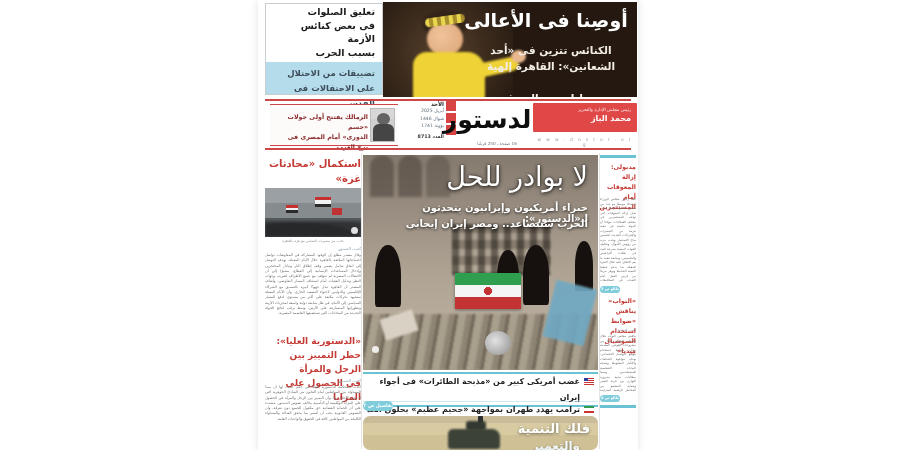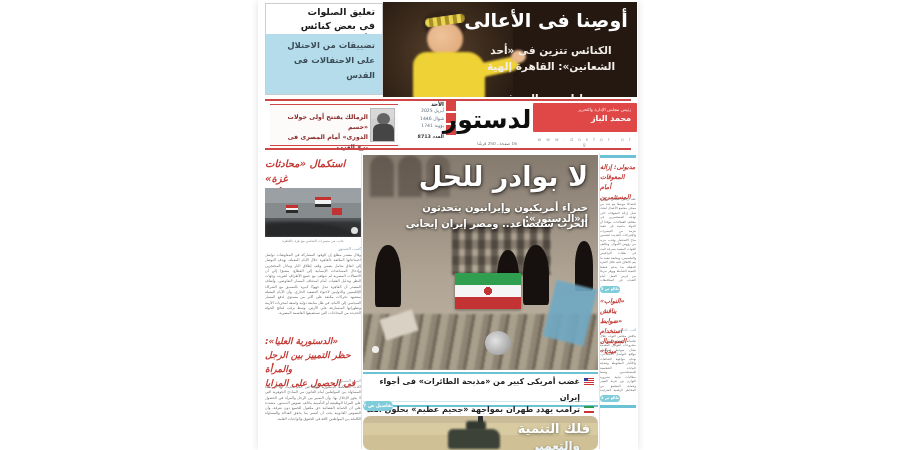--- a/index.html
+++ b/index.html
@@ -15,21 +15,21 @@
   .abs { position:absolute; }
 
   
   .tl-box {
     left:7px; top:3px; width:118px; height:92px; background:#fff;
     border:1px solid #c9cdd0;
   }
   .tl-line { direction:rtl; text-align:right; padding:1px 7px 0 4px;
     font-size:9.5px; font-weight:bold; color:#1c1c1c; line-height:13px; }
   .tl-sub {
-    position:absolute; left:0; bottom:0; width:100%; height:60px;
+    position:absolute; left:0; bottom:0; width:100%; height:32px;
     background:#b5dcea; padding-top:4px;
   }
   .tl-subline { direction:rtl; text-align:right; padding:0 7px 0 4px;
     font-size:8.5px; font-weight:bold; color:#3c4d59; line-height:15px; }
 
   .dark-strip {
     left:125px; top:2px; width:254px; height:95px; background:#241810;
     overflow:hidden;
   }
   .baby-zone { position:absolute; left:0; top:0; width:130px; height:95px;
@@ -95,21 +95,21 @@
     border-radius:1px; padding:4px 6px 0 0; }
   .redbox .t1 { direction:rtl; text-align:right; font-size:4.4px; color:#fbe9e9; }
   .redbox .t2 { direction:rtl; text-align:right; font-size:8px; font-weight:bold;
     color:#fff; margin-top:2px;}
   .site { left:277px; top:137px; width:100px; text-align:center; font-size:4.5px;
     color:#9a9a9a; letter-spacing:1.8px; }
 
   
   .vline { width:1px; background:#e4e4e4; top:153px; height:296px; }
 
-  .red-h { direction:rtl; text-align:left; color:#c43a34; font-weight:bold;font-style:italic; }
+  .red-h { direction:rtl; text-align:right; color:#c43a34; font-weight:bold; }
   .byline { direction:rtl; text-align:right; font-size:3.8px; color:#7d98a6; }
   .bodytxt { direction:rtl; text-align:justify; font-size:3.6px; color:#6b6b6b;
     line-height:5.3px; overflow:hidden; }
 
   .gaza-photo { left:7px; top:188px; width:96px; height:49px; overflow:hidden;
     background:linear-gradient(180deg,#9aa0a4 0 30%,#868b8e 30% 62%,#55595c 62% 100%);
   }
   .crowd { position:absolute; left:0; bottom:0; width:100%; height:16px;
     background:radial-gradient(ellipse at 30% 100%, #26282a 0 60%, transparent 70%),
                radial-gradient(ellipse at 70% 100%, #303234 0 60%, transparent 72%),
@@ -144,21 +144,21 @@
   .rubble { position:absolute; left:0; bottom:0; width:100%; height:26%;
     background:repeating-linear-gradient(100deg,#8f8575 0 6px,#6f6557 6px 9px,#a89f8c 9px 17px);
     filter:blur(1.2px); }
   .dish { position:absolute; left:52%; top:82%; width:26px; height:24px; border-radius:50%;
     background:radial-gradient(circle at 40% 40%, #e3e3e3, #8f8f8f); filter:blur(.5px);}
   .tarp { position:absolute; left:79%; top:60%; width:42px; height:58px;
     background:#6fa9c4; transform:rotate(14deg); filter:blur(1.2px); opacity:.9;}
   .debris { position:absolute; background:#d9d2c4; filter:blur(.8px); }
 
   .main-h { position:absolute; right:10px; top:6px; width:220px; font-size:27px;
-    font-weight:bold; color:#fff; direction:rtl; text-align:right;
+    font-weight:normal; color:#fff; direction:rtl; text-align:right;
     text-shadow:0 1px 4px rgba(0,0,0,.85), 0 0 2px rgba(0,0,0,.6); }
   .main-s { position:absolute; right:10px; width:220px; font-size:10px;
     font-weight:bold; color:#fff; direction:rtl; text-align:right;
     text-shadow:0 1px 3px rgba(0,0,0,.85); }
 
   .bullets { left:105px; top:372px; width:235px; height:35px; background:#fff;
     border-top:2px solid #6ac2d4; border-bottom:2px solid #6ac2d4; }
   .brow { position:relative; height:28px; line-height:16px; direction:rtl;
     text-align:right; padding-right:18px; font-size:8px; font-weight:bold; color:#222; }
   .brow1 { border-bottom:1px solid #cfe9f0; }

